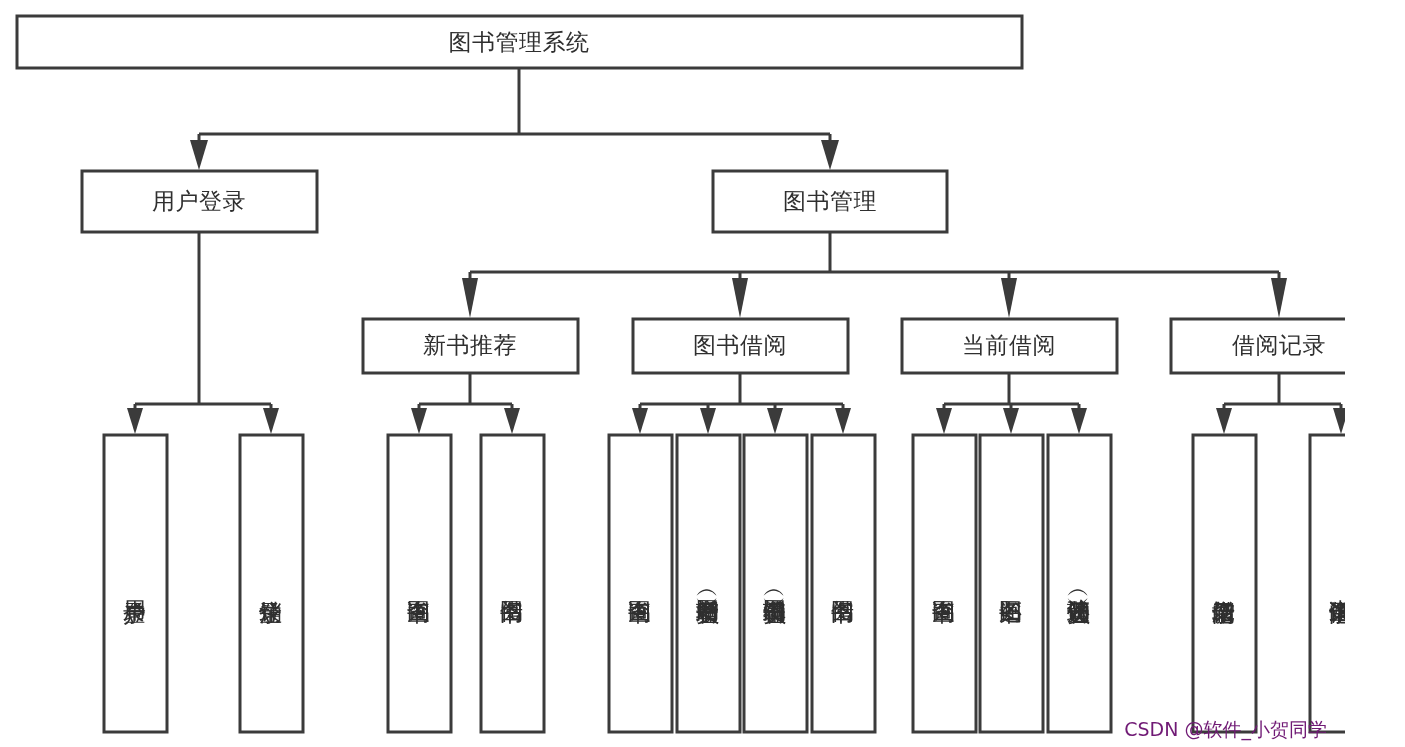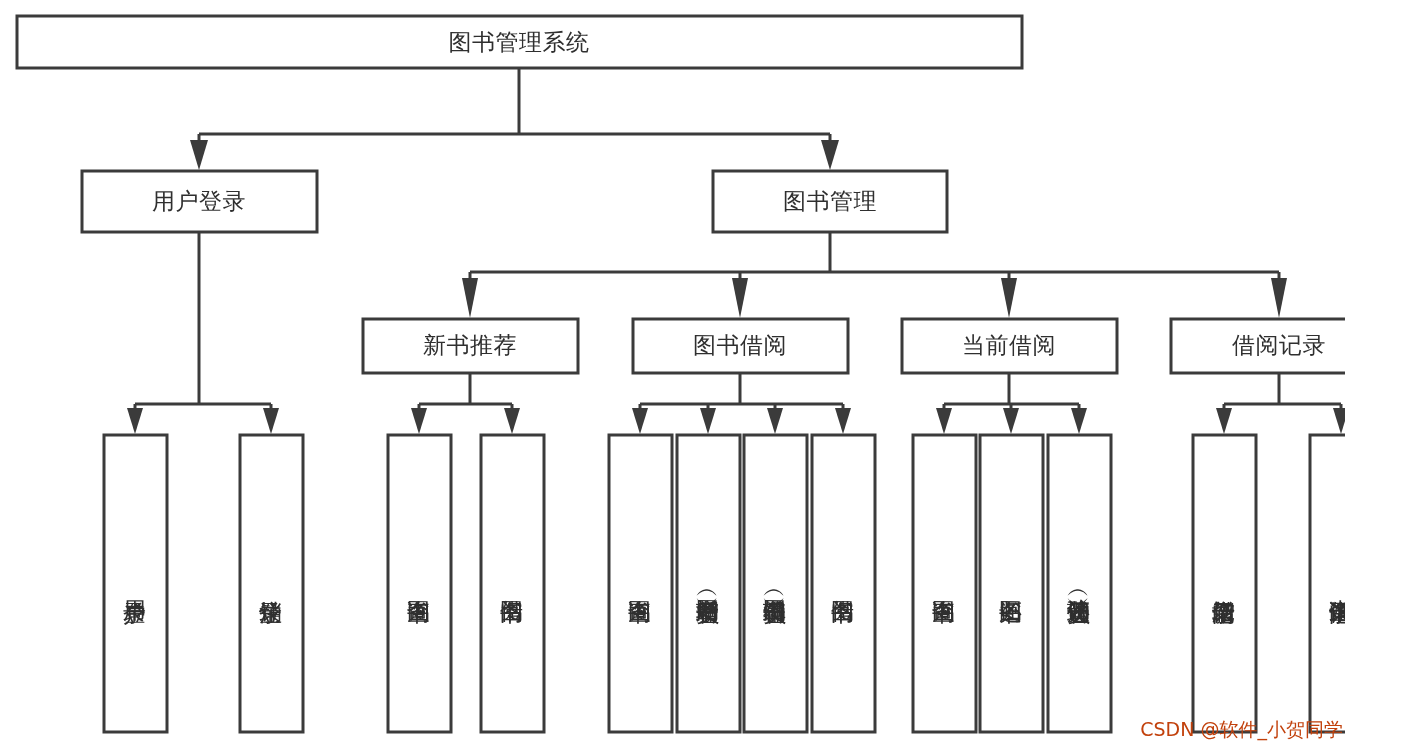--- a/index.html
+++ b/index.html
@@ -54,25 +54,25 @@
     font-size: 23px;
     fill: #2f2f2f;
     letter-spacing: 0.5px;
     writing-mode: vertical-rl;
     text-orientation: upright;
     text-anchor: middle;
     dominant-baseline: central;
   }
   .watermark {
     position: absolute;
-    right: 2px;
+    right: 18px;
     bottom: 4px;
     font-family: "DejaVu Sans", "Liberation Sans", sans-serif;
     font-size: 19px;
-    color: #c2410c;
+    color: #701a75;
     white-space: nowrap;
     user-select: none;
     pointer-events: none;
   }
 </style>
 </head>
 <body>
 
 <div id="diagram-root">
 

